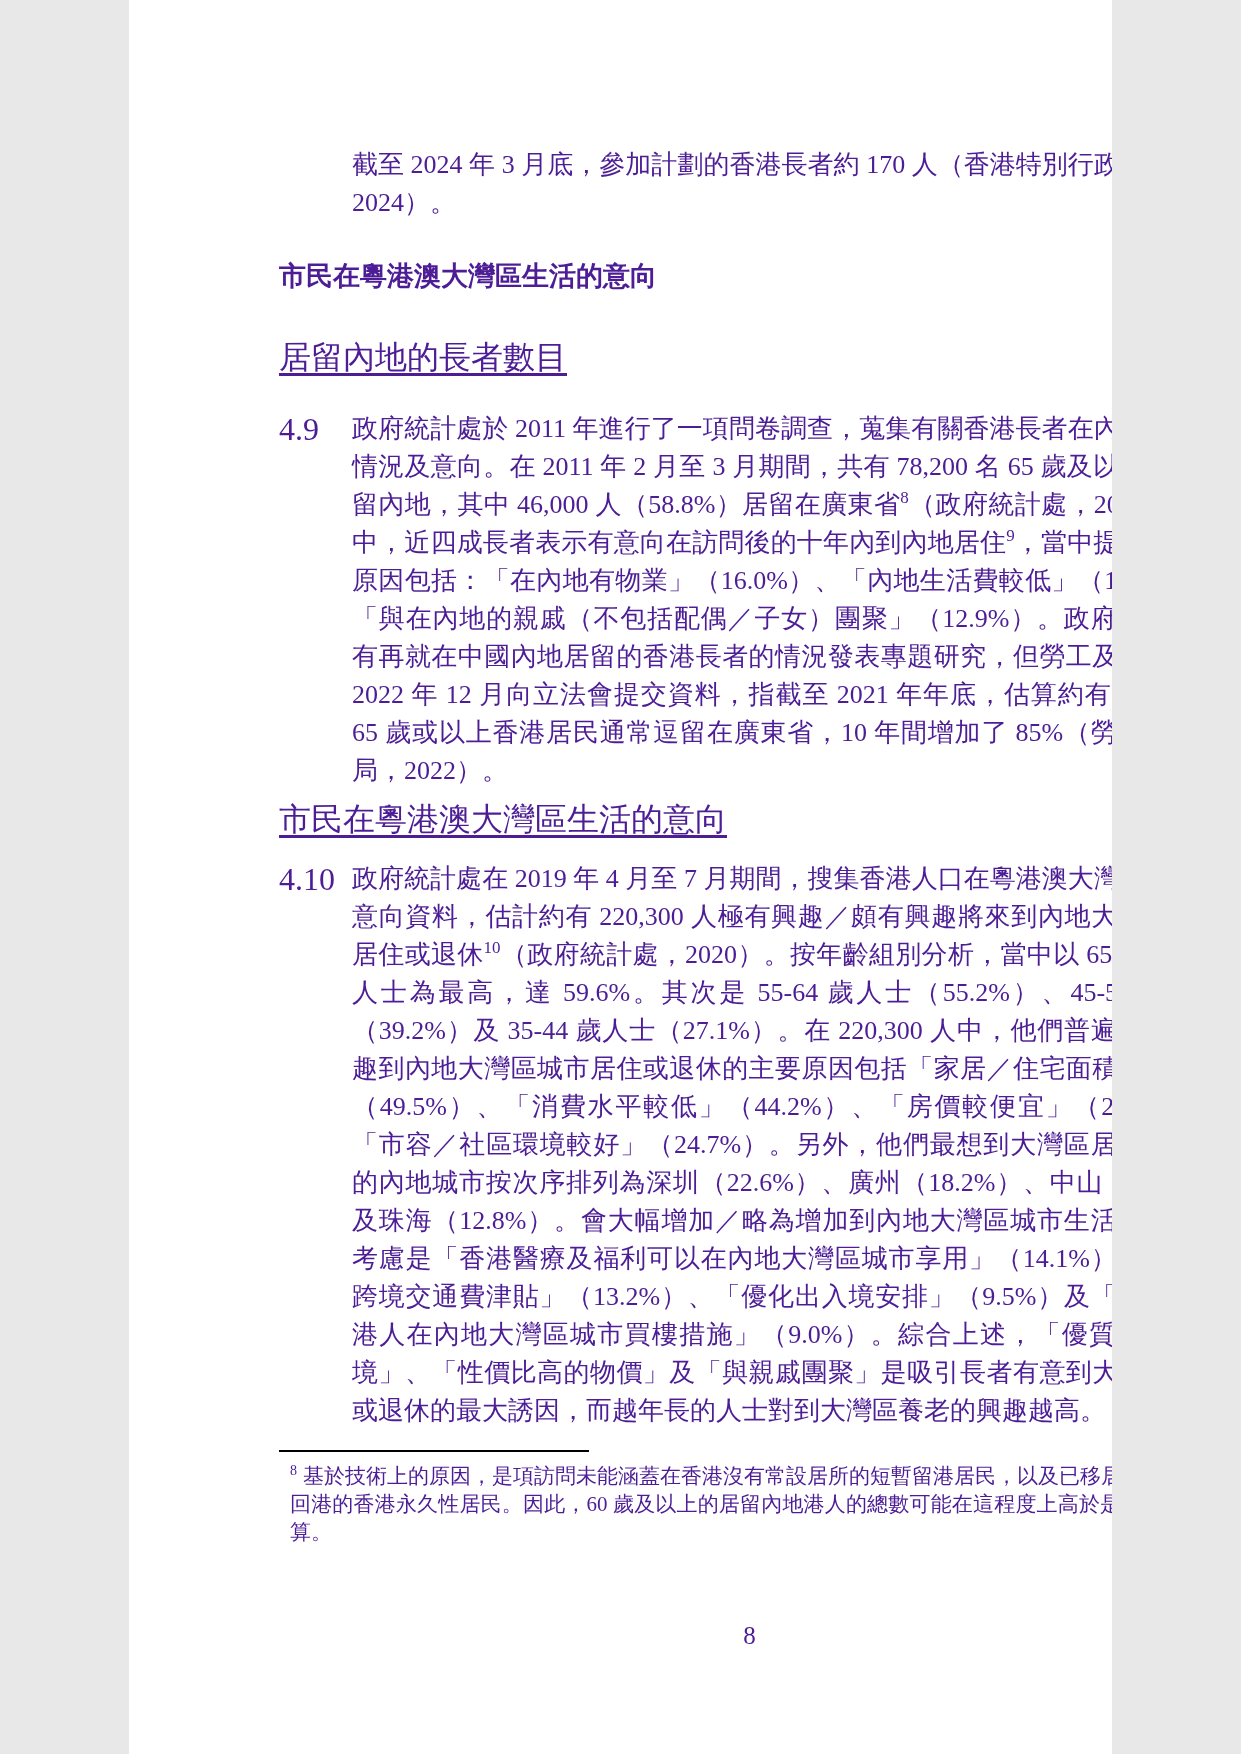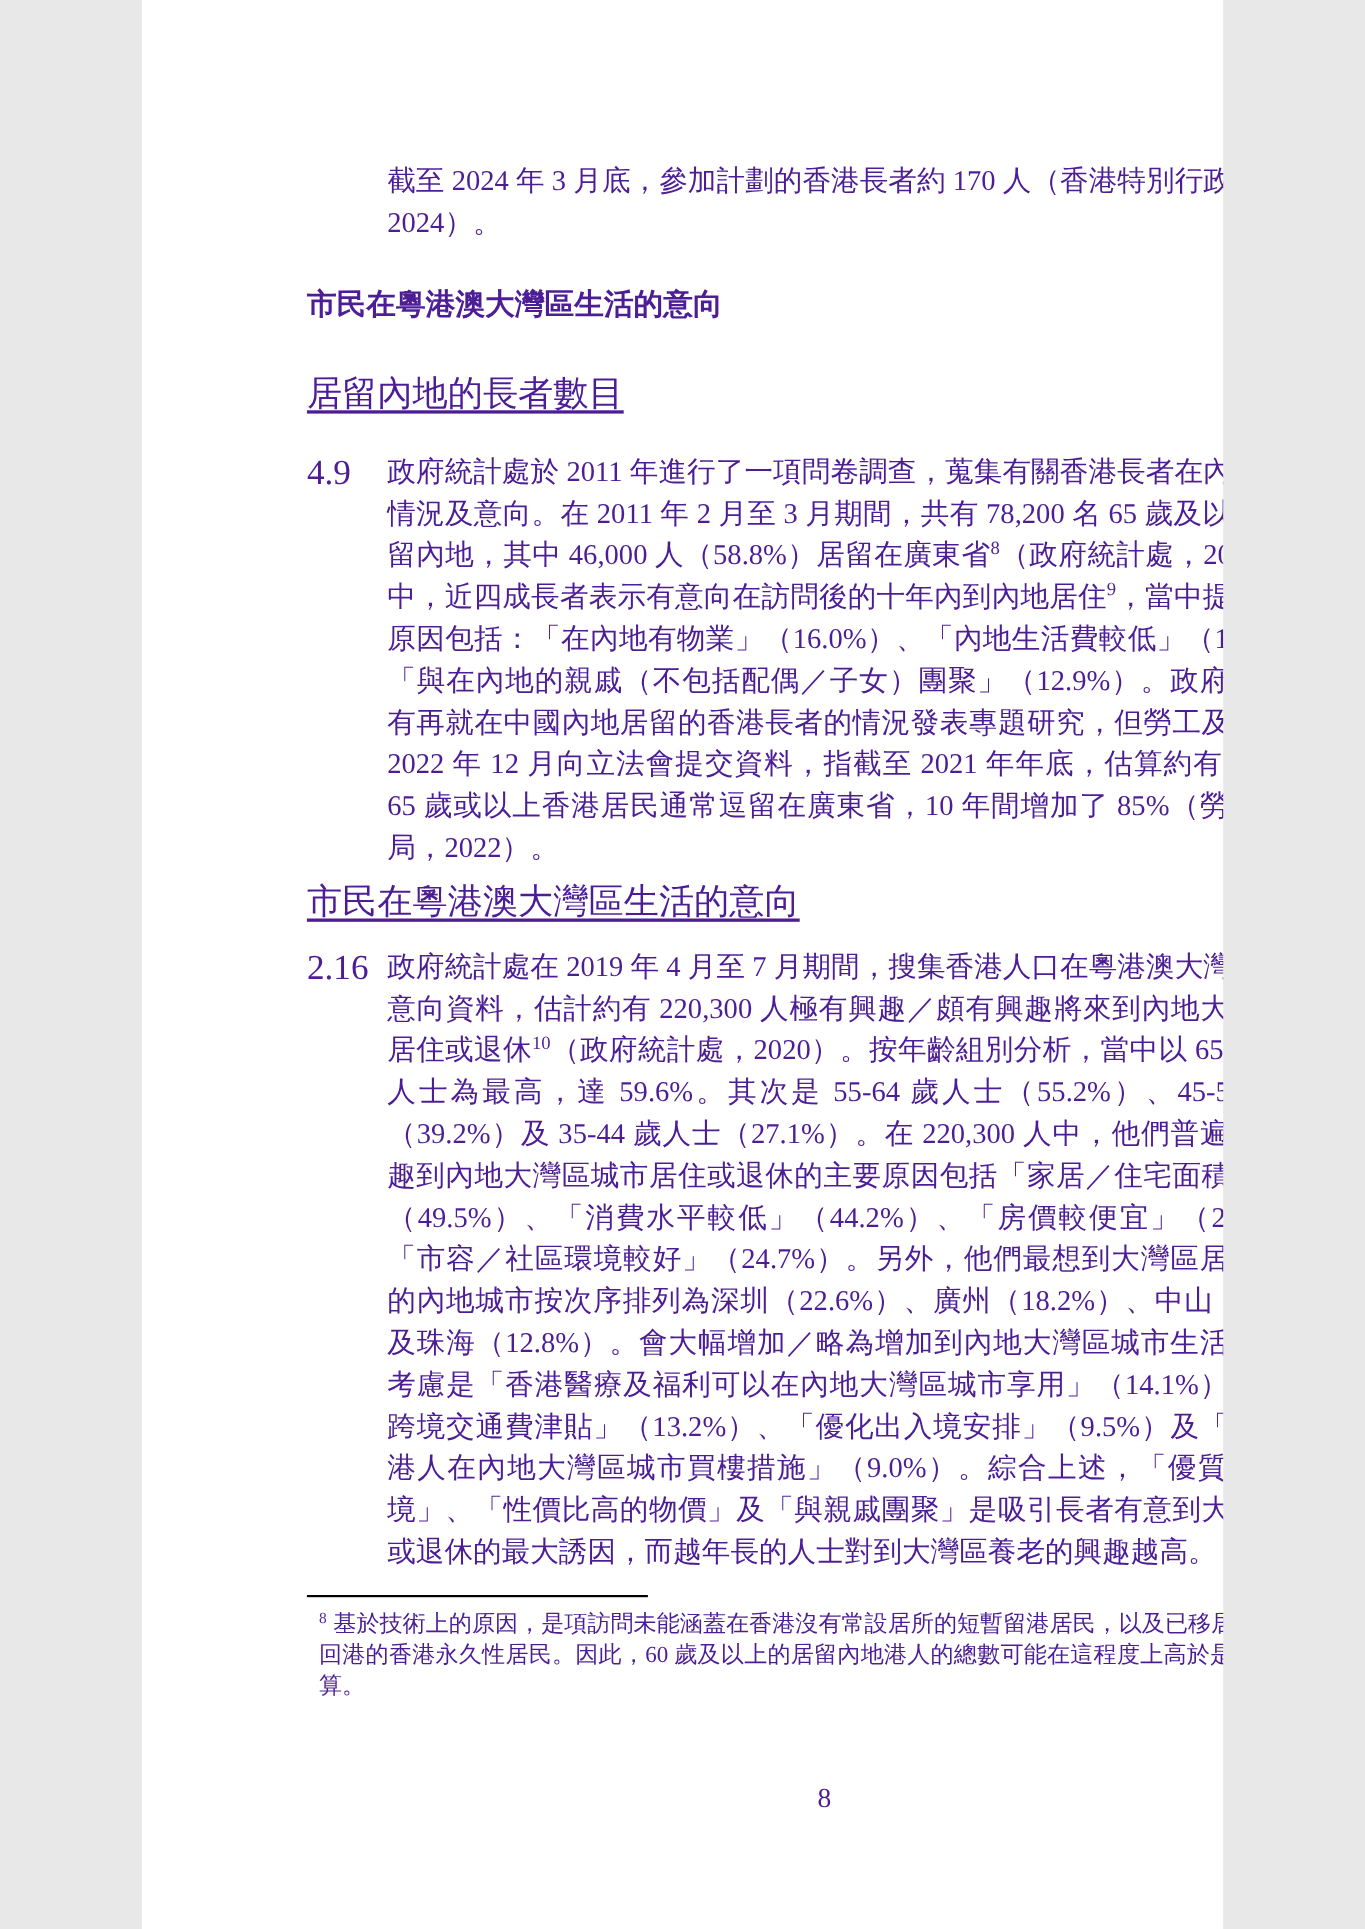--- a/index.html
+++ b/index.html
@@ -101,21 +101,21 @@
   <h2 class="blk sub-heading">居留內地的長者數目</h2>
 
   <div class="p49">
     <span class="para-num">4.9</span>
     <div class="para-body bodytext"><span>政府統計處於 2011 年進行了一項問卷調查，蒐集有關香港長者在內地居留的情況及意向。在 2011 年 2 月至 3 月期間，共有 78,200 名 65 歲及以上港人居留內地，其中 46,000 人（58.8%）居留在廣東省</span><sup class="fnref">8</sup><span>（政府統計處，2011）。當中，近四成長者表示有意向在訪問後的十年內到內地居住</span><sup class="fnref">9</sup><span>，當中提及的主要原因包括：「在內地有物業」（16.0%）、「內地生活費較低」（13.1%）及「與在內地的親戚（不包括配偶／子女）團聚」（12.9%）。政府統計處未有再就在中國內地居留的香港長者的情況發表專題研究，但勞工及福利局於 2022 年 12 月向立法會提交資料，指截至 2021 年年底，估算約有 85,100 名 65 歲或以上香港居民通常逗留在廣東省，10 年間增加了 85%（勞工及福利局，2022）。</span></div>
   </div>
 
   <h2 class="blk sub-heading second">市民在粵港澳大灣區生活的意向</h2>
 
   <div class="p410">
-    <span class="para-num">2.16</span>
+    <span class="para-num">4.10</span>
     <div class="para-body bodytext"><span>政府統計處在 2019 年 4 月至 7 月期間，搜集香港人口在粵港澳大灣區生活的意向資料，估計約有 220,300 人極有興趣／頗有興趣將來到內地大灣區城市居住或退休</span><sup class="fnref">10</sup><span>（政府統計處，2020）。按年齡組別分析，當中以 65 歲及以上人士為最高，達 59.6%。其次是 55-64 歲人士（55.2%）、45-54 歲人士（39.2%）及 35-44 歲人士（27.1%）。在 220,300 人中，他們普遍提及有興趣到內地大灣區城市居住或退休的主要原因包括「家居／住宅面積較寬敞」（49.5%）、「消費水平較低」（44.2%）、「房價較便宜」（26.0%）及「市容／社區環境較好」（24.7%）。另外，他們最想到大灣區居住或退休的內地城市按次序排列為深圳（22.6%）、廣州（18.2%）、中山（13.9%）及珠海（12.8%）。會大幅增加／略為增加到內地大灣區城市生活的興趣的考慮是「香港醫療及福利可以在內地大灣區城市享用」（14.1%）、「提供跨境交通費津貼」（13.2%）、「優化出入境安排」（9.5%）及「推出便利港人在內地大灣區城市買樓措施」（9.0%）。綜合上述，「優質的居住環境」、「性價比高的物價」及「與親戚團聚」是吸引長者有意到大灣區居住或退休的最大誘因，而越年長的人士對到大灣區養老的興趣越高。</span></div>
   </div>
 
   <div class="blk footnote-rule"></div>
 
   <div class="blk footnotes">
     <p class="footnote"><sup class="fnmark">8</sup><span>基於技術上的原因，是項訪問未能涵蓋在香港沒有常設居所的短暫留港居民，以及已移居內地而沒有回港的香港永久性居民。因此，60 歲及以上的居留內地港人的總數可能在這程度上高於是項訪問的估算。</span></p>
   </div>
 
   <div class="blk page-number">8</div>

